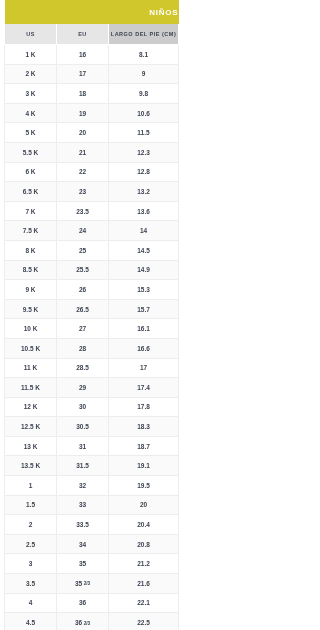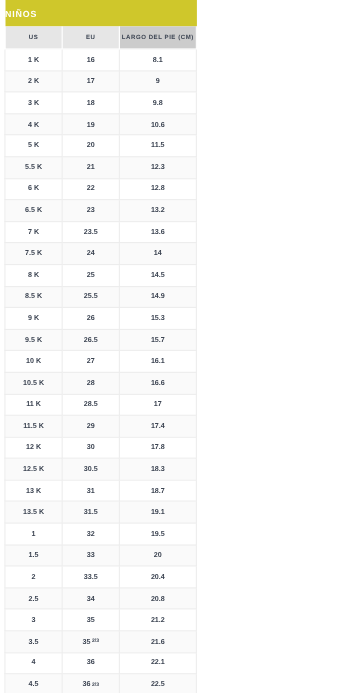--- a/index.html
+++ b/index.html
@@ -23,21 +23,21 @@
     width: 174px;
     border-collapse: collapse;
     table-layout: fixed;
   }
   .title-cell {
     background: #cfc72b;
     color: #ffffff;
     font-size: 8px;
     font-weight: bold;
     letter-spacing: 0.8px;
-    text-align: left;
+    text-align: right;
     height: 24px;
     padding: 0;
     border: none;
   }
   th.col-head {
     background: #e6e6e6;
     color: #3c4452;
     font-size: 5.5px;
     font-weight: bold;
     letter-spacing: 0.5px;

